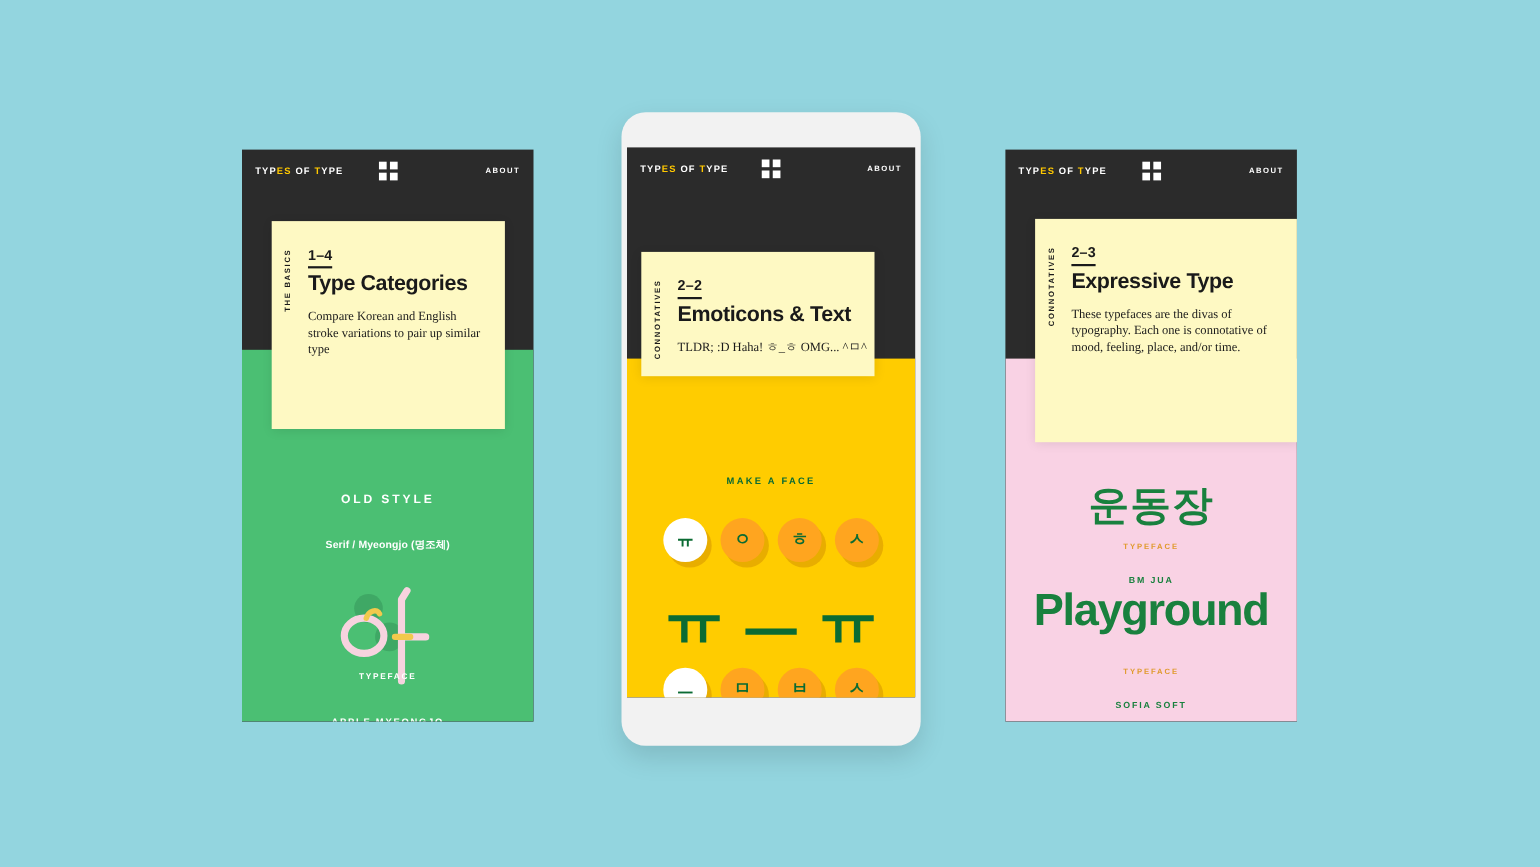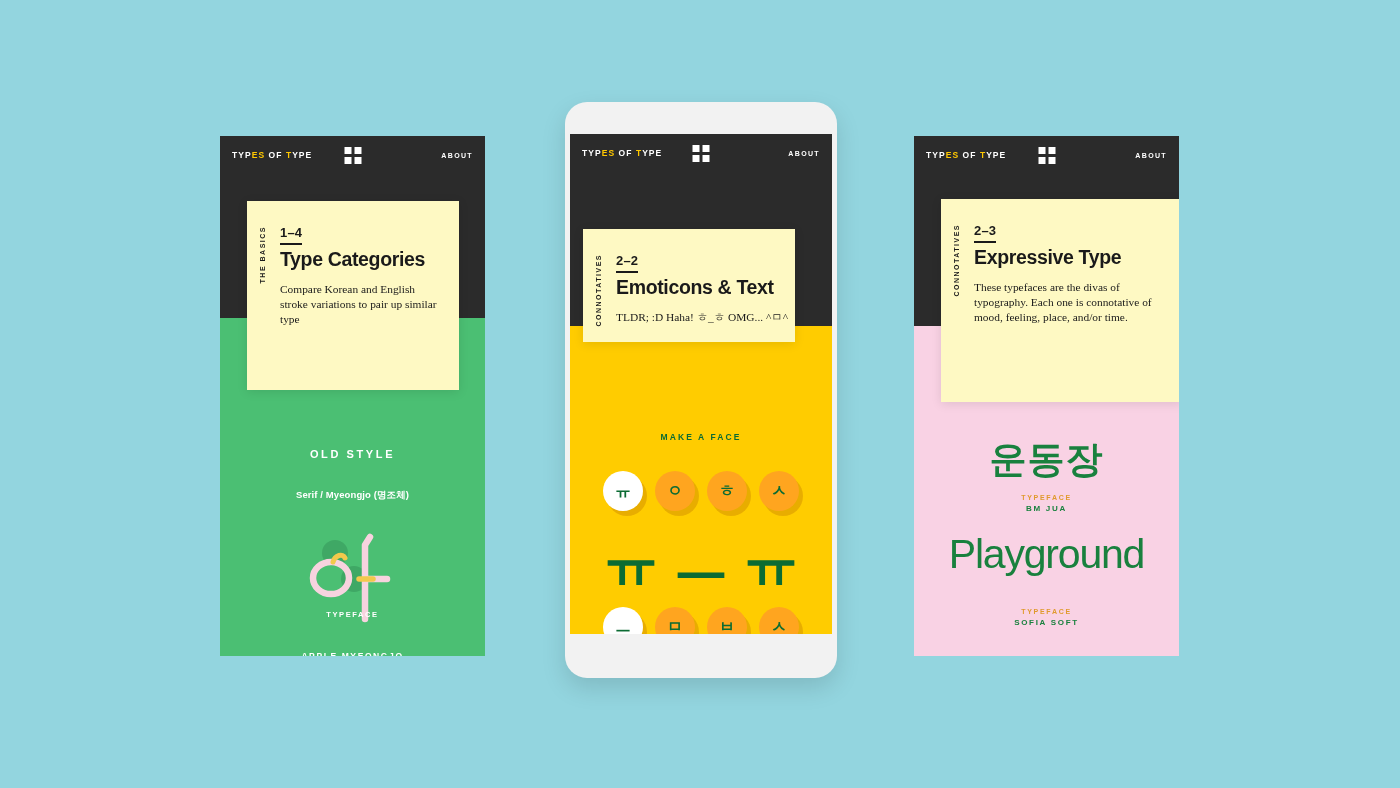--- a/index.html
+++ b/index.html
@@ -157,24 +157,24 @@
   
   .p-hangul {
     position: absolute; top: 305px; left: 0; right: 0; text-align: center;
     font-size: 37px; font-weight: 700; color: #19813E; z-index: 2;
     letter-spacing: 1px; line-height: 1;
   }
   .p-meta { position: absolute; left: 0; right: 0; text-align: center; z-index: 2; line-height: 1.6; }
   #p-meta-1 { top: 356px; }
   #p-meta-2 { top: 470px; }
   .p-meta .lbl { font-size: 7px; font-weight: 700; letter-spacing: 1.7px; color: #E09A2E; }
-  .p-meta .val { font-size: 8px; font-weight: 700; letter-spacing: 1.7px; color: #19813E; }
+  .p-meta .val { font-size: 8px; font-weight: 700; letter-spacing: 1.7px; color: #19813E; margin-top: 19px; }
   .p-word {
     position: absolute; top: 398px; left: 0; right: 0; text-align: center;
-    font-size: 41px; font-weight: 400; color: #19813E; z-index: 2;
+    font-size: 41px; font-weight: 700; color: #19813E; z-index: 2;
     letter-spacing: -1.2px; line-height: 1;
   }
 </style>
 </head>
 <body>
 
 <div class="stage">
 
   <div class="phone phone-flat" id="phone-1">
     <div class="panel panel-green"></div>

